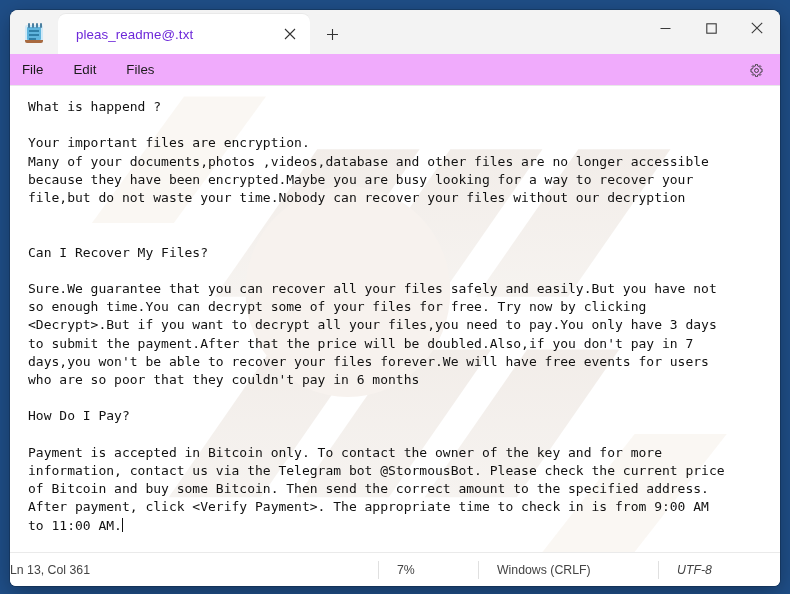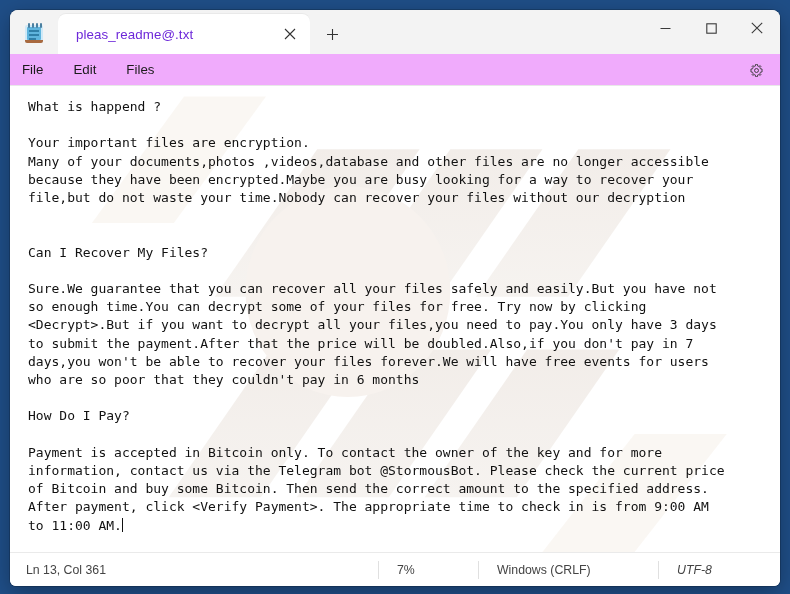--- a/index.html
+++ b/index.html
@@ -220,21 +220,21 @@
     flex: 0 0 34px;
     height: 34px;
     background: #ffffff;
     border-top: 1px solid #eaeaea;
     display: flex;
     align-items: center;
     font-size: 12.3px;
     color: #444444;
   }
   #status-pos {
-    padding-left: 16px;
+    padding-left: 0;
     width: 368px;
   }
   .status-cell {
     position: relative;
     padding-left: 18px;
     display: flex;
     align-items: center;
     height: 18px;
     border-left: 1px solid #e0e0e0;
   }

